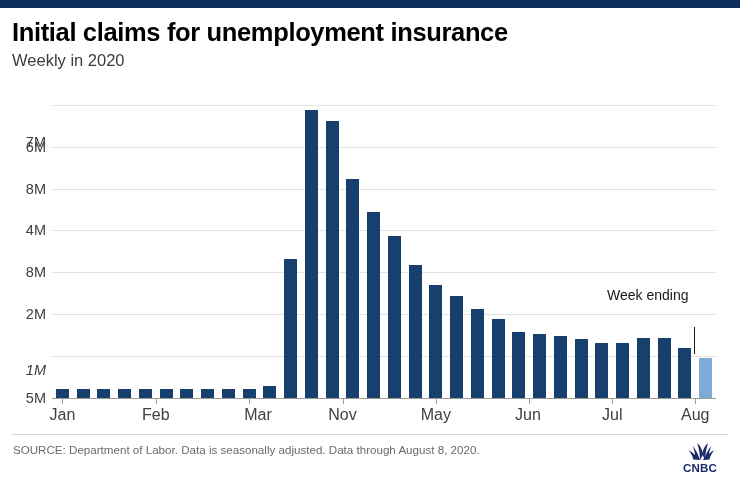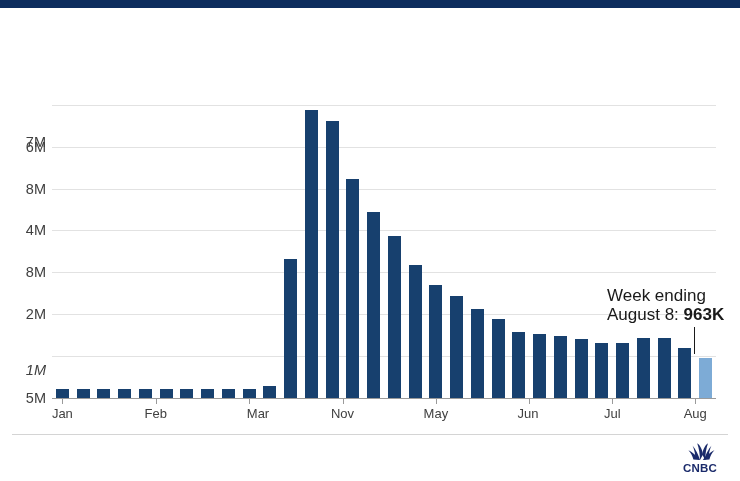--- a/index.html
+++ b/index.html
@@ -125,32 +125,32 @@
     position: absolute;
     top: 0;
     width: 1px;
     height: 6px;
     background: #9a9a9a;
   }
   .x-label {
     position: absolute;
     top: 8px;
     transform: translateX(-50%);
-    font-size: 13px;
+    font-size: 16px;
     color: #404040;
     white-space: nowrap;
   }
 
   
   .callout {
     position: absolute;
     left: 607px;
     top: 286px;
     text-align: left;
-    font-size: 17px;
+    font-size: 14px;
     color: #1a1a1a;
     line-height: 19px;
     white-space: nowrap;
   }
   .callout .value { font-weight: bold; }
 
   .callout-line {
     position: absolute;
     left: 694px;
     top: 327px;
@@ -187,20 +187,24 @@
   }
   .logo svg { display: block; }
 </style>
 </head>
 <body>
 
 <div id="root">
 
   <div class="top-bar"></div>
 
+  <div class="header">
+    <div class="chart-title">Initial claims for unemployment insurance</div>
+    <div class="chart-subtitle">Weekly in 2020</div>
+  </div>
 
   <div class="plot-wrap">
     <div class="y-axis" id="y-axis">
         <div class="y-tick" style="top: 310px;">5M</div>
         <div class="y-tick" style="top: 282px; font-style: italic;">1M</div>
         <div class="y-tick" style="top: 226.216px;">2M</div>
         <div class="y-tick" style="top: 184.324px;">8M</div>
         <div class="y-tick" style="top: 142.432px;">4M</div>
         <div class="y-tick" style="top: 100.541px;">8M</div>
         <div class="y-tick" style="top: 58.6486px;">6M</div>
@@ -266,24 +270,24 @@
         <div class="x-tick-mark" style="left: 560px;"></div>
         <div class="x-label" style="left: 560.25px;">Jul</div>
         <div class="x-tick-mark" style="left: 643px;"></div>
         <div class="x-label" style="left: 643.25px;">Aug</div>
       </div>
   </div>
 
   <div class="callout-line"></div>
   <div class="callout">
     <div>Week ending</div>
-    <div><span>August 8: </span><span class="value">963K</span></div>
   </div>
 
   <div class="footer-rule"></div>
+  <div class="source">SOURCE: Department of Labor. Data is seasonally adjusted. Data through August 8, 2020.</div>
 
   <div class="logo">
     <svg viewBox="0 0 56 34" width="56" height="34" aria-hidden="true">
       <g fill="#1b2b6b" transform="translate(14,0)">
         <path d="M14 19 C14 14 13 7 11.2 2.2 C13.6 3.6 16.4 8.2 17 13.6 Z"></path>
         <path d="M14 19 C12.6 14.4 9.6 8.2 6.4 4.6 C8 7.2 9.2 12.6 9.4 17.2 Z"></path>
         <path d="M14 19 C11.2 15.2 6.4 11 2.4 9.2 C4.8 11.4 6.6 15.2 7.4 18.4 Z"></path>
         <path d="M14 19 C14 14 15 7 16.8 2.2 C14.4 3.6 11.6 8.2 11 13.6 Z" transform="translate(5.2,0)"></path>
         <path d="M19.2 19 C20.6 14.4 23.6 8.2 26.8 4.6 C25.2 7.2 24 12.6 23.8 17.2 Z" transform="translate(-1.2,0)"></path>
         <path d="M19.2 19 C22 15.2 26.8 11 30.8 9.2 C28.4 11.4 26.6 15.2 25.8 18.4 Z" transform="translate(-2.4,0)"></path>

